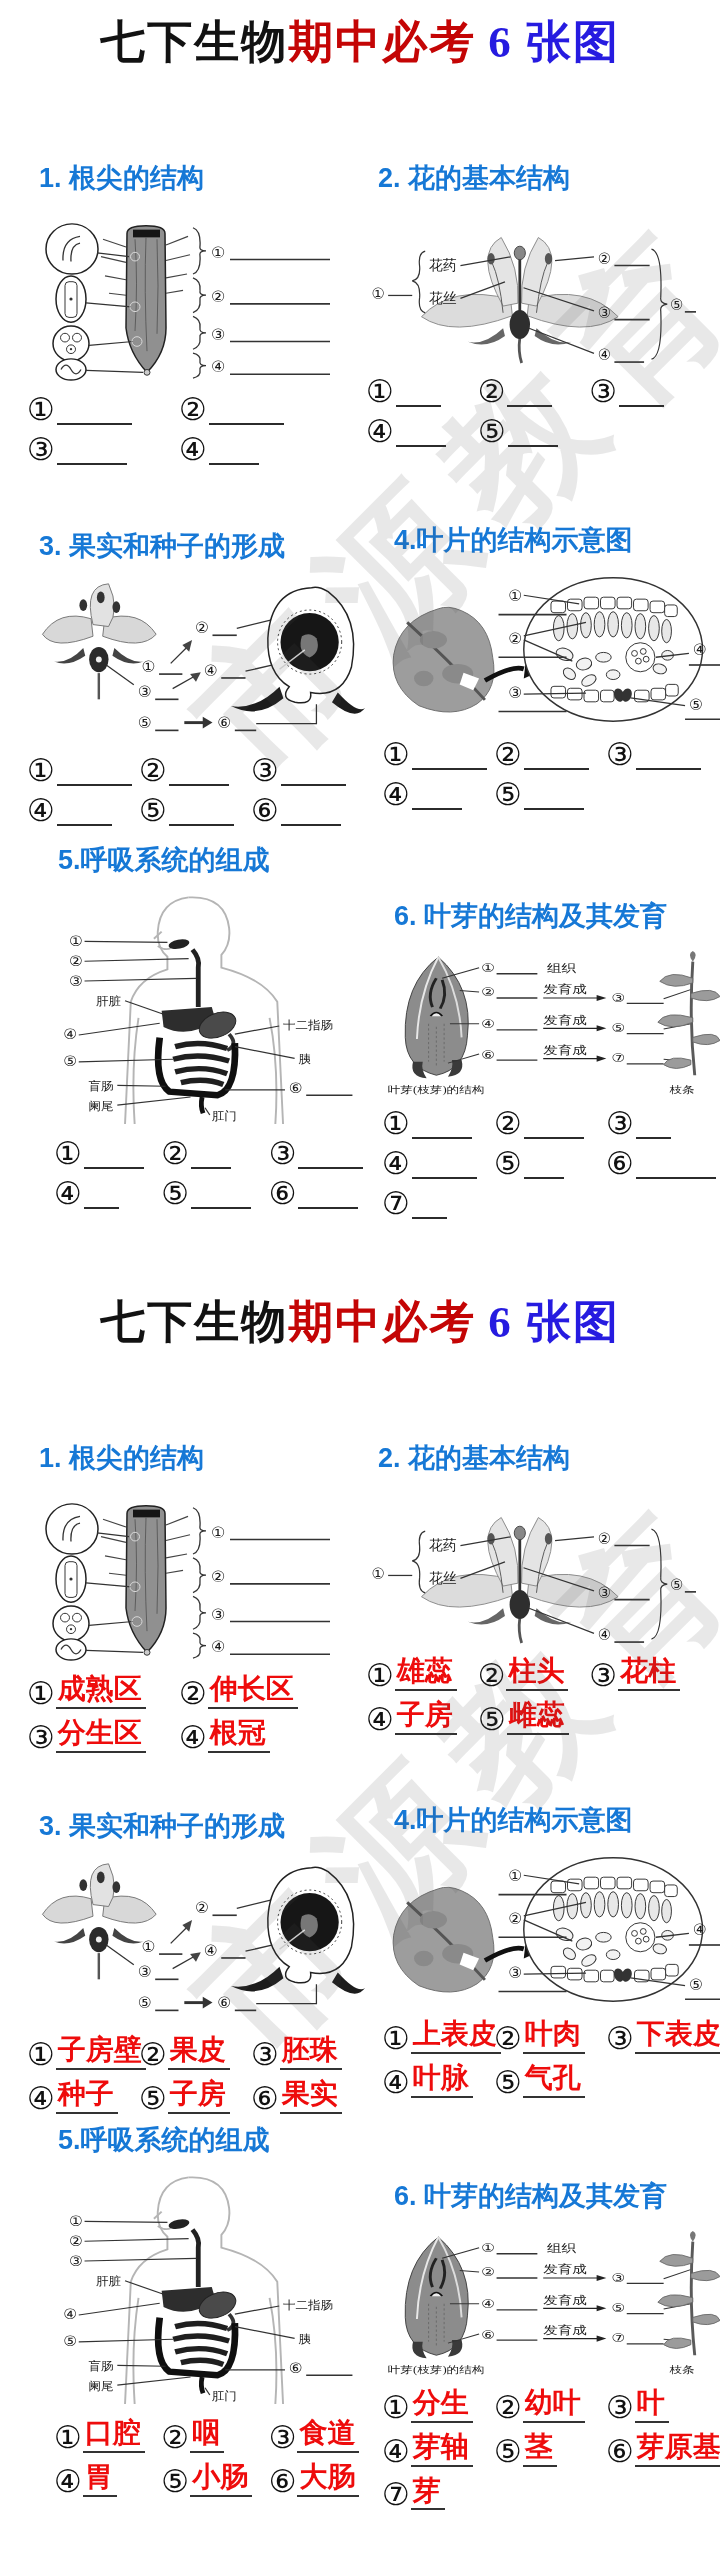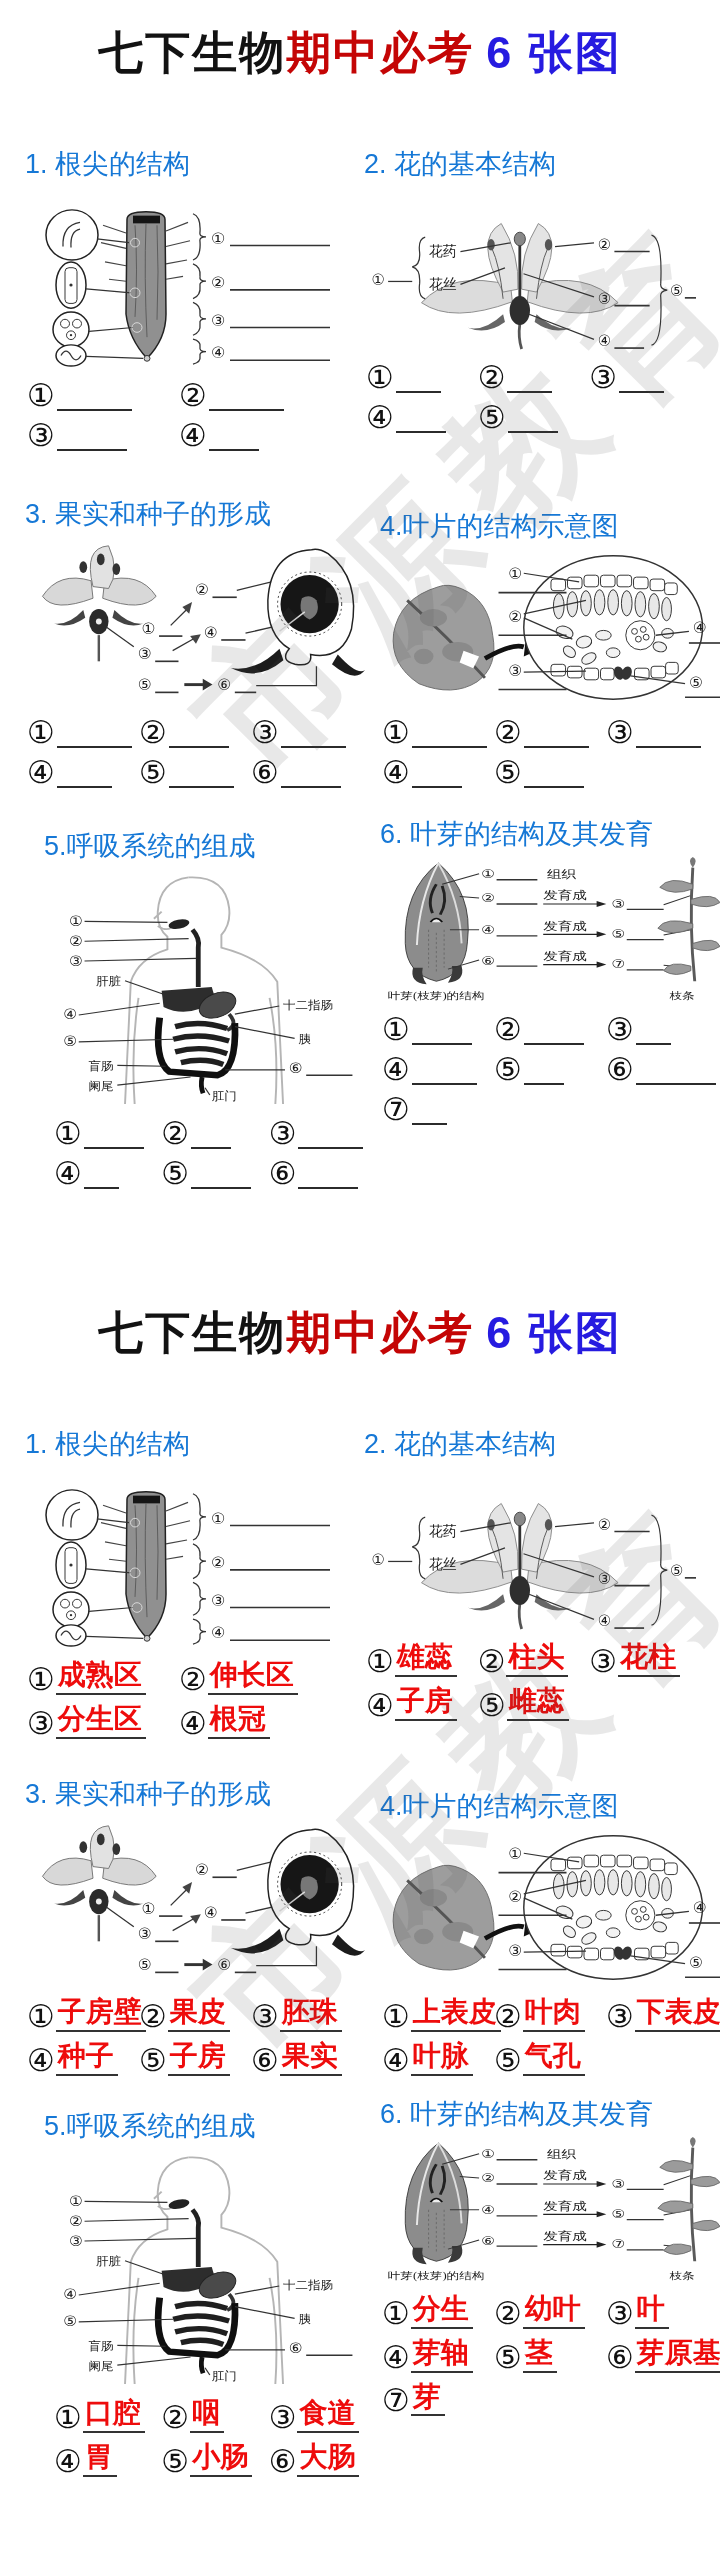--- a/index.html
+++ b/index.html
@@ -1,32 +1,32 @@
 <!DOCTYPE html>
 <html><head>
 <meta charset="utf-8">
 <style>
   html,body{margin:0;padding:0;background:#fff;}
   body{width:720px;font-family:"Liberation Sans",sans-serif;color:#111;}
   .page{position:relative;width:720px;height:1280px;background:#fff;overflow:hidden;}
-  .title{position:absolute;top:23px;left:0;right:0;text-align:center;font-size:45px;font-weight:700;letter-spacing:2px;white-space:nowrap;}
+  .title{position:absolute;top:12px;left:0;right:0;text-align:center;font-size:45px;font-weight:700;letter-spacing:2px;white-space:nowrap;font-family:Liberation Serif, serif;}
   .t-black{color:#121212;}
   .t-red{color:#c40505;}
   .t-blue{color:#261be0;margin-left:12px;}
   .wm{position:absolute;left:130px;top:420px;width:640px;font-size:148px;font-weight:700;
       color:rgba(80,80,80,0.13);transform:rotate(-45deg);letter-spacing:26px;z-index:6;
       pointer-events:none;font-family:"Liberation Serif",serif;white-space:nowrap;}
   .sec{position:absolute;}
-  .sec h2{margin:0;font-size:27px;font-weight:400;color:#1678d6;white-space:nowrap;}
+  .sec h2{margin:14px;font-size:27px;font-weight:700;color:#1678d6;white-space:nowrap;}
   .s1{left:25px;top:146px;width:345px;}
   .s2{left:364px;top:146px;width:337px;}
-  .s3{left:25px;top:496px;width:345px;}
+  .s3{left:25px;top:514px;width:345px;}
   .s4{left:380px;top:508px;width:340px;}
   .s5{left:44px;top:828px;width:332px;}
-  .s6{left:380px;top:816px;width:340px;}
+  .s6{left:380px;top:884px;width:340px;}
   .fig{display:block;}
   .s1 .fig{margin:24px 0 12px 0;width:330px;height:162px;}
   .s2 .fig{margin:28px 0 12px 0;width:332px;height:140px;}
   .s3 .fig{margin:8px 0 12px 0;width:340px;height:165px;}
   .s4 .fig{margin:6px 0 12px 0;width:340px;height:155px;}
   .s5 .fig{margin:8px 0 14px 2px;width:318px;height:232px;}
   .s6 .fig{margin:2px 0 10px 0;width:340px;height:150px;}
   .rows{margin-left:2px;}
   .s5 .rows{margin-left:10px;}
   .row{display:flex;align-items:flex-end;margin-bottom:9px;}

